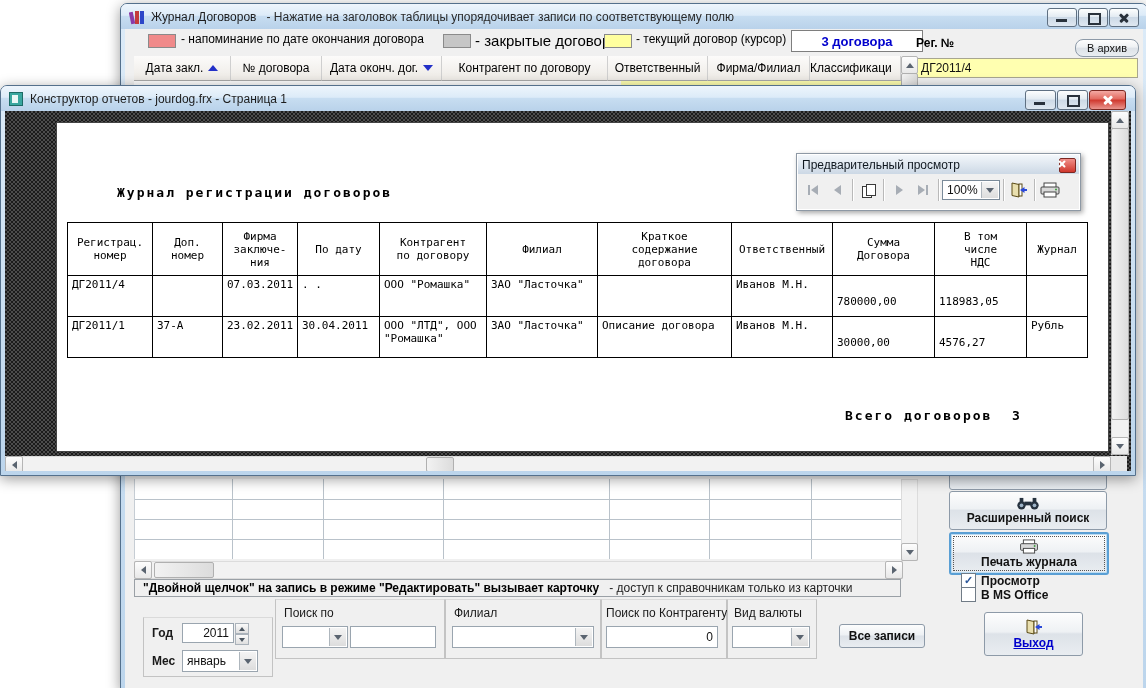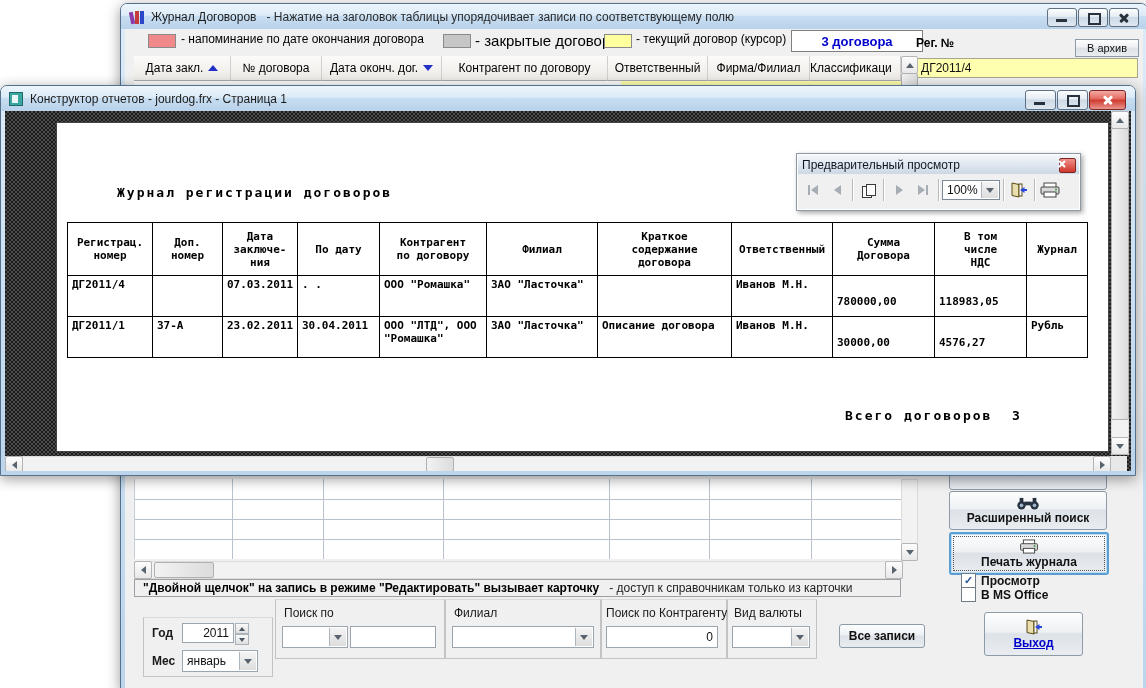--- a/index.html
+++ b/index.html
@@ -56,21 +56,21 @@
   .sort.asc{border-bottom:6px solid #2330c8;border-top:0;}
   .sort.desc{border-top:6px solid #2330c8;border-bottom:0;}
   
   .cb{position:absolute;display:flex;align-items:center;gap:5px;font-size:12px;font-weight:bold;color:#111;}
   .cbbox{width:13px;height:13px;background:#fff;border:1px solid #707b86;display:flex;align-items:center;justify-content:center;
          font-size:11px;color:#2b579a;font-weight:bold;}
   
   .rp{font-family:"DejaVu Sans Mono","Liberation Mono",monospace;color:#000;}
   #rpt{border-collapse:collapse;table-layout:fixed;}
   #rpt td{border:1px solid #000;font-family:"DejaVu Sans Mono","Liberation Mono",monospace;font-size:11px;
-          line-height:13px;padding:2px 4px;vertical-align:top;white-space:pre-line;overflow:hidden;font-weight:bold;}
+          line-height:13px;padding:2px 4px;vertical-align:top;white-space:pre-line;overflow:hidden;}
   #rpt td.h{text-align:center;vertical-align:middle;}
   #rpt td.amt{vertical-align:bottom;padding-bottom:8px;}
   
   .tbbtn{width:24px;height:22px;display:flex;align-items:center;justify-content:center;gap:1px;}
   .vsep{width:1px;height:22px;background:#b9b9b9;margin:0 3px;box-shadow:1px 0 0 #fff;}
   .ntri{width:0;height:0;border:5px solid transparent;}
   .ntri.l{border-right:7px solid #a7adb5;border-left:0;}
   .ntri.r{border-left:7px solid #a7adb5;border-right:0;}
   .nbar{width:2px;height:10px;background:#a7adb5;}
   .copyicon{position:relative;width:15px;height:15px;display:inline-block;}
@@ -117,21 +117,21 @@
       <div class="p" style="left:23px;top:5px;width:26px;height:12px;border:1px solid #8a8a8a;background:#f08a8a;"></div>
       <div class="p" style="left:56px;top:3px;font-size:12px;">- напоминание по дате окончания договора</div>
       <div class="p" style="left:318px;top:5px;width:26px;height:12px;border:1px solid #8a8a8a;background:#c6c6c6;"></div>
       <div class="p" style="left:350px;top:3px;font-size:15px;">- закрытые договоры</div>
       <div class="p" style="left:479px;top:5px;width:26px;height:12px;border:1px solid #8a8a8a;background:#ffff9e;"></div>
       <div class="p" style="left:511px;top:3px;font-size:12px;">- текущий договор (курсор)</div>
       <div class="p" style="left:666px;top:1px;width:130px;height:20px;background:#fff;border:1px solid #7e7e7e;
                   display:flex;align-items:center;justify-content:center;color:#0000cd;font-weight:bold;font-size:13px;">3 договора</div>
 
       <div class="p" style="left:791px;top:7px;font-size:12px;font-weight:bold;">Рег. №</div>
-      <div class="btn" style="left:950px;top:10px;width:62px;height:16px;border-radius:0;font-size:11px;">В архив</div>
+      <div class="btn" style="left:950px;top:10px;width:62px;height:16px;border-radius:8px;font-size:11px;">В архив</div>
       <input class="field" style="left: 791px; top: 29px; width: 222px; height: 20px; background: rgb(255, 255, 176); border: 1px solid rgb(168, 166, 144);" value="ДГ2011/4">
 
       <div class="p" style="left:9px;top:27px;display:flex;">
         <div class="gh" style="width:97px;">
           <span>Дата закл.</span>
             <span class="sort asc"></span>
         </div>
         <div class="gh" style="width:91px;">
           <span>№ договора</span>
         </div>
@@ -339,21 +339,21 @@
             <col style="width:102px">
               <col style="width:92px">
               <col style="width:61px">
           </colgroup>
           <tbody>
               <tr style="height:53px;">
             <td class="h">Регистрац.
 номер</td>
             <td class="h">Доп.
 номер</td>
-            <td class="h">Дата
+            <td class="h">Фирма
 заключе-
 ния</td>
             <td class="h">По дату</td>
             <td class="h">Контрагент
 по договору</td>
             <td class="h">Филиал</td>
             <td class="h">Краткое
 содержание
 договора</td>
             <td class="h">Ответственный</td>

